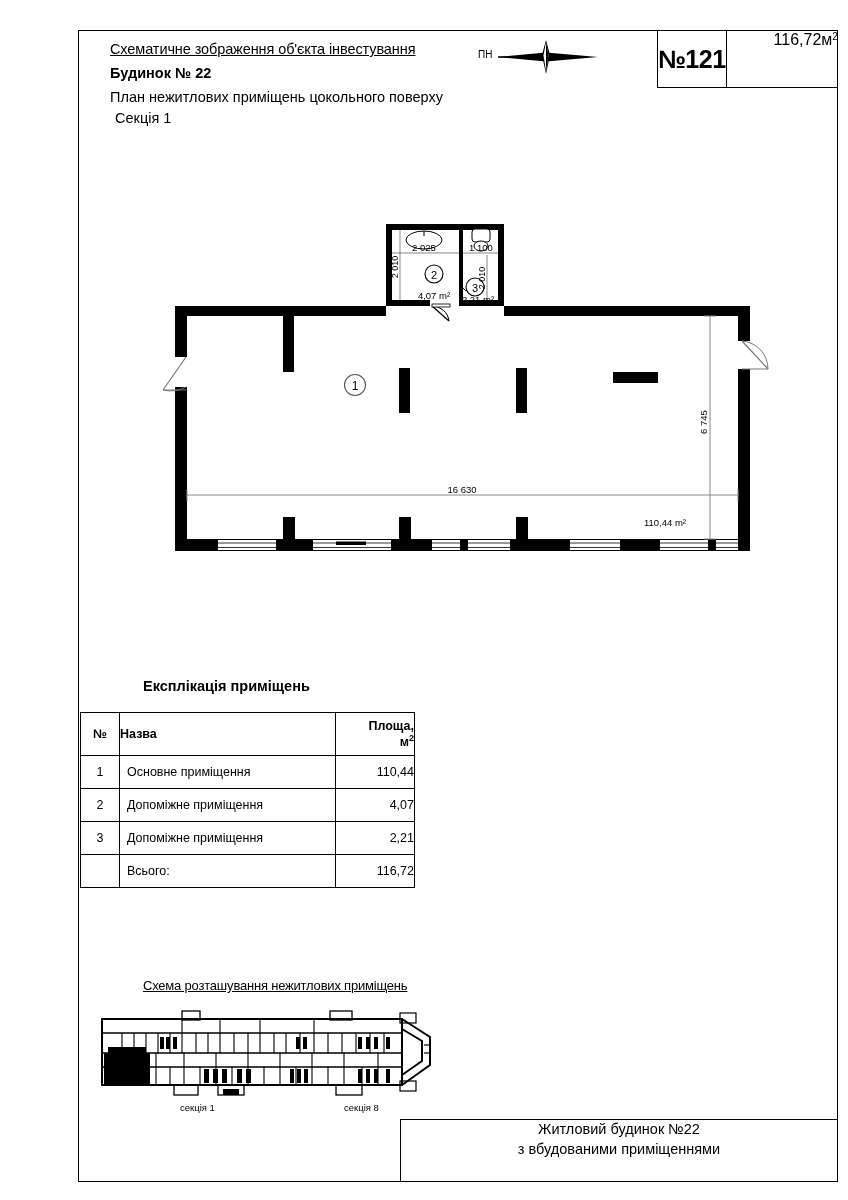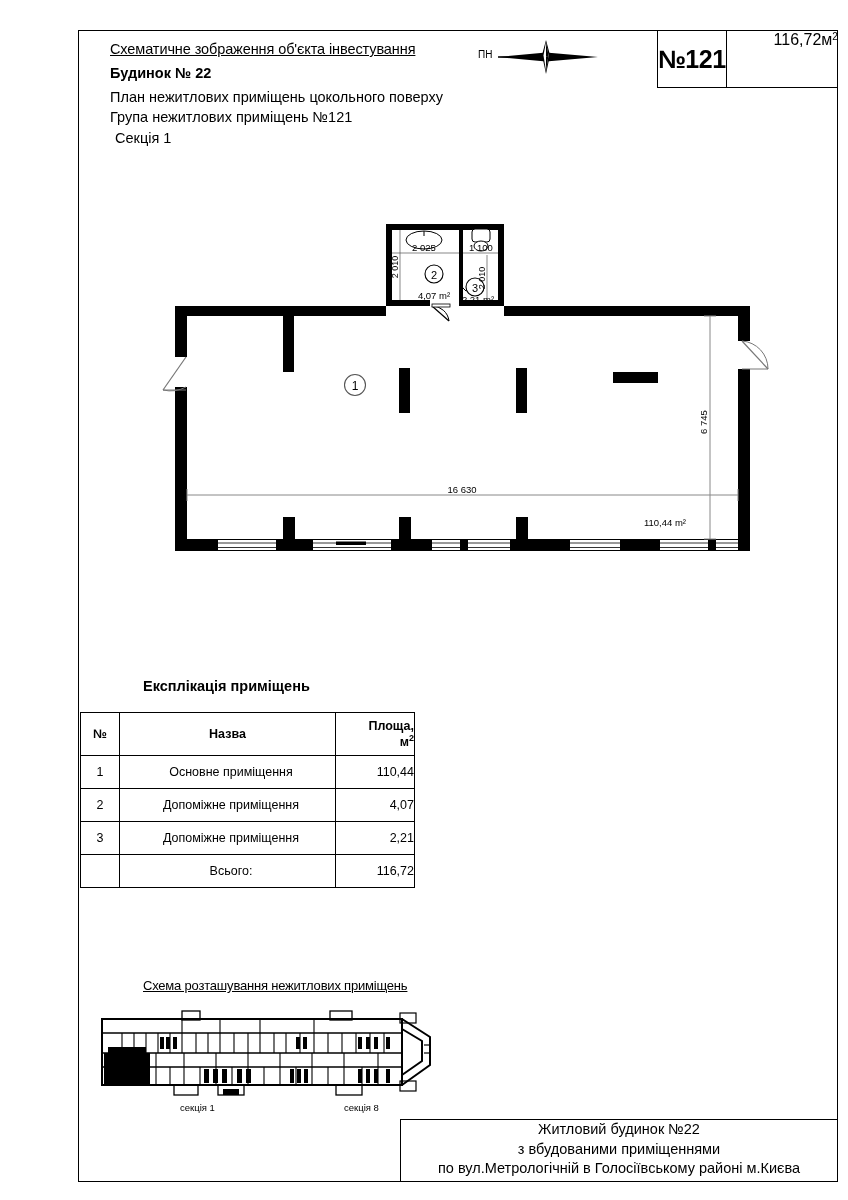--- a/index.html
+++ b/index.html
@@ -129,21 +129,21 @@
     top: 712px;
     border-collapse: collapse;
     font-size: 12.5px;
   }
   table.exp th, table.exp td {
     border: 1px solid #000;
     padding: 0;
     height: 32px;
   }
   .col-no    { width: 38px; text-align: center; }
-  .col-name  { width: 208px; text-align: center; padding-left: 7px !important; }
+  .col-name  { width: 208px; text-align: left; padding-left: 7px !important; }
   .col-area  { width: 78px; text-align: right; }
   table.exp thead th { font-weight: bold; height: 42px; }
   table.exp thead .col-area { line-height: 1.15; }
   table.exp thead .col-area sup { font-size: 9px; }
 
   
   .sch-title {
     position: absolute;
     left: 143px;
     top: 978px;
@@ -185,21 +185,20 @@
 </style>
 </head>
 <body>
 
 <div class="page-frame"></div>
 
 <div class="header-block">
   <div class="hdr-line1">Схематичне зображення об'єкта інвестування</div>
   <div class="hdr-line2">Будинок № 22</div>
   <div class="hdr-line3">План нежитлових приміщень цокольного поверху</div>
-  <div class="hdr-line4">Група нежитлових приміщень №121</div>
   <div class="hdr-line5">Секція 1</div>
 </div>
 
 <div class="compass">
   <span class="compass-label">ПН</span>
   <svg width="140" height="34" viewBox="0 0 140 34">
     <line x1="20" y1="17" x2="62" y2="17" stroke="#000" stroke-width="1.6"></line>
     <polygon points="20,17 68,12.5 120,17 68,21.5" fill="#000"></polygon>
     <polygon points="68,0 72,15 68,34 64,15" fill="#000"></polygon>
     <polygon points="68,2 70.5,15.5 68,31 65.5,15.5" fill="#fff"></polygon>
@@ -474,14 +473,13 @@
     <line x1="324" y1="46" x2="330" y2="46"></line>
   </g>
 </svg>
 
 <div class="sec-label sec1">секція 1</div>
 <div class="sec-label sec2">секція 8</div>
 
 <div class="tb-bottom">
   <div>Житловий будинок №22</div>
   <div>з вбудованими приміщеннями</div>
-  <div>по вул.Метрологічній в Голосіївському районі м.Києва</div>
 </div>
 
 </body></html>

